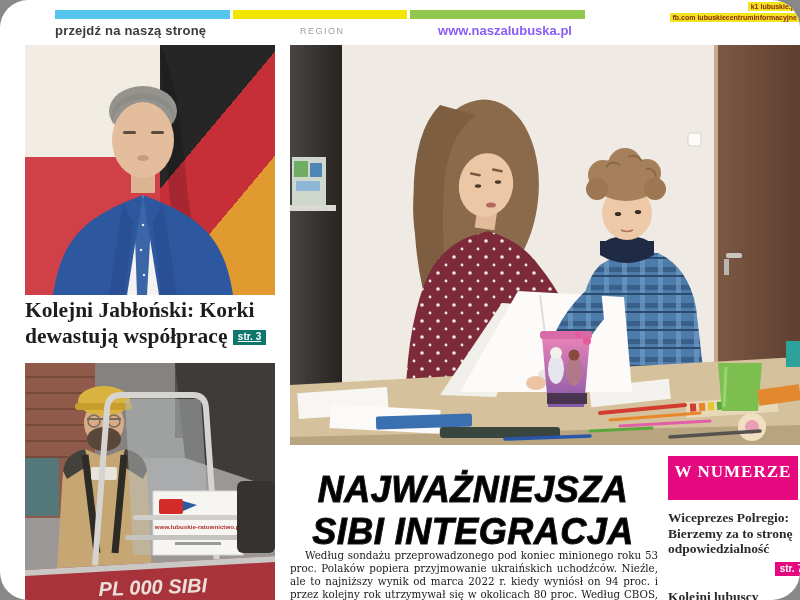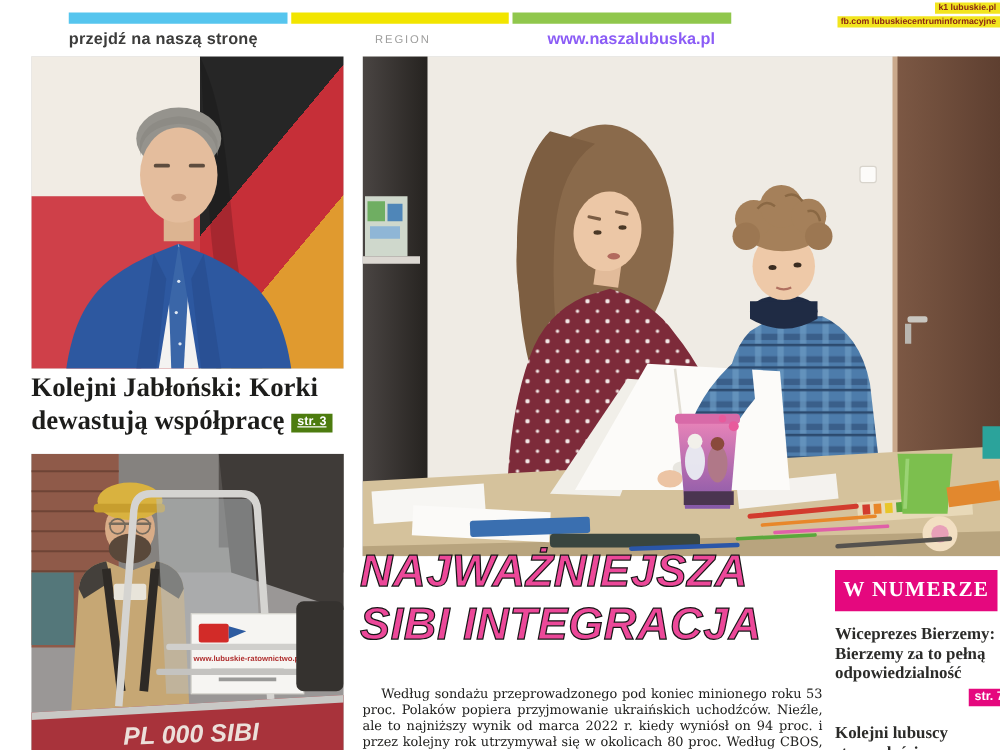--- a/index.html
+++ b/index.html
@@ -1,17 +1,17 @@
 <!DOCTYPE html>
 <html><head>
 <meta charset="utf-8">
 <style>
   html,body{margin:0;padding:0;background:#888;}
   .page{position:relative;width:800px;height:600px;background:#ffffff;overflow:hidden;
-        font-family:"Liberation Sans",sans-serif;}
+        font-family:"Liberation Sans",sans-serif;border-radius:28px;}
   
   .social-box{position:absolute;top:2px;right:0;display:flex;flex-direction:column;align-items:flex-end;gap:2px;z-index:5;}
   .social-line{background:#f2e51e;color:#8a2714;font-size:7px;font-weight:bold;padding:0 3px;line-height:9px;white-space:nowrap;}
   .stripes{position:absolute;left:55px;top:10px;width:530px;height:9px;display:flex;gap:3px;}
   .stripe{height:9px;flex:1;}
   .stripe.blue{background:#56c5ee;}
   .stripe.yellow{background:#f2e500;}
   .stripe.green{background:#90c74c;}
   .promo-label{position:absolute;left:55px;top:23px;font-size:13px;font-weight:bold;color:#3c3c3b;letter-spacing:.2px;}
   .section-label{position:absolute;left:300px;top:26px;width:90px;text-align:left;font-size:9px;color:#9d9d9c;letter-spacing:1.5px;}
@@ -20,35 +20,35 @@
   .photo{position:absolute;overflow:hidden;background:#ddd;}
   .photo svg{display:block;}
   .photo-politician{left:25px;top:45px;width:250px;height:250px;}
   .photo-boat{left:25px;top:363px;width:250px;height:237px;}
   .photo-main{left:290px;top:45px;width:510px;height:400px;}
   
   .story1-headline{position:absolute;left:25px;top:297px;width:262px;margin:0;
      font-family:"Liberation Serif",serif;font-weight:bold;font-size:21.5px;line-height:1.22;color:#1d1d1b;}
   .badge{display:inline-block;font-family:"Liberation Sans",sans-serif;font-weight:bold;font-size:10px;
      color:#fff;padding:1px 5px 2px;vertical-align:3px;white-space:nowrap;}
-  .badge-blue{background:#4d7c0f;text-decoration:underline;}
+  .badge-blue{background:#0f766e;text-decoration:underline;}
   .badge-pink{background:#e5087e;}
   
-  .mega-headline{position:absolute;left:288px;top:436px;width:370px;margin:0;
+  .mega-headline{position:absolute;left:288px;top:469px;width:370px;margin:0;text-align:center;
      font-family:"Liberation Sans",sans-serif;font-weight:bold;font-style:italic;
-     font-size:36px;line-height:1.18;color:#ec4899;letter-spacing:.5px;
+     font-size:36px;line-height:1.18;color:#000000;letter-spacing:.5px;
      -webkit-text-stroke:1px #161616;}
   .body-text{position:absolute;left:290px;top:549px;width:368px;height:56px;overflow:hidden;margin:0;
      font-family:"DejaVu Serif",serif;font-size:10.3px;line-height:13px;color:#20201e;
      text-align:justify;text-indent:15px;}
   
   .in-issue{position:absolute;left:668px;top:456px;width:130px;}
   .in-issue-title{background:#e5087e;color:#fff;text-align:center;
      font-family:"Liberation Serif",serif;font-weight:bold;font-size:17px;letter-spacing:1px;
-     padding:6px 0 7px;margin:0 0 10px 0;}
+     padding:6px 0 18px;margin:0 0 10px 0;}
   .in-issue-item{font-family:"Liberation Serif",serif;font-weight:bold;font-size:13.5px;
      line-height:1.16;color:#2b2b29;margin:0;}
   .in-issue-badge-row{text-align:right;margin:4px -10px 10px 0;}
   .in-issue-item.second{margin-top:4px;}
 </style>
 </head>
 <body>
 
 <div class="page">
 
@@ -279,20 +279,20 @@
 
   <h1 class="mega-headline">
     <span>NAJWAŻNIEJSZA</span><br>
     <span>SIBI INTEGRACJA</span>
   </h1>
 
   <p class="body-text">Według sondażu przeprowadzonego pod koniec minionego roku 53 proc. Polaków popiera przyjmowanie ukraińskich uchodźców. Nieźle, ale to najniższy wynik od marca 2022 r. kiedy wyniósł on 94 proc. i przez kolejny rok utrzymywał się w okolicach 80 proc. Według CBOS, przyjmowanie uchodźców rzadziej popierają prawicowcy (52 proc.) i osoby 65 proc. osób deklarujących poglądy lewicowe.</p>
 
   <aside class="in-issue">
     <h3 class="in-issue-title">W NUMERZE</h3>
-    <p class="in-issue-item">Wiceprezes Bierzemy: Bierzemy za to pełną odpowiedzialność</p>
+    <p class="in-issue-item">Wiceprezes Polregio: Bierzemy za to stronę odpowiedzialność</p>
     <div class="in-issue-badge-row">
       <span class="badge badge-pink">str. 7</span>
     </div>
     <p class="in-issue-item second">Kolejni lubuscy stypendyści wyróżnieni i nagrodzeni</p>
   </aside>
 
 </div>
 
 </body></html>

